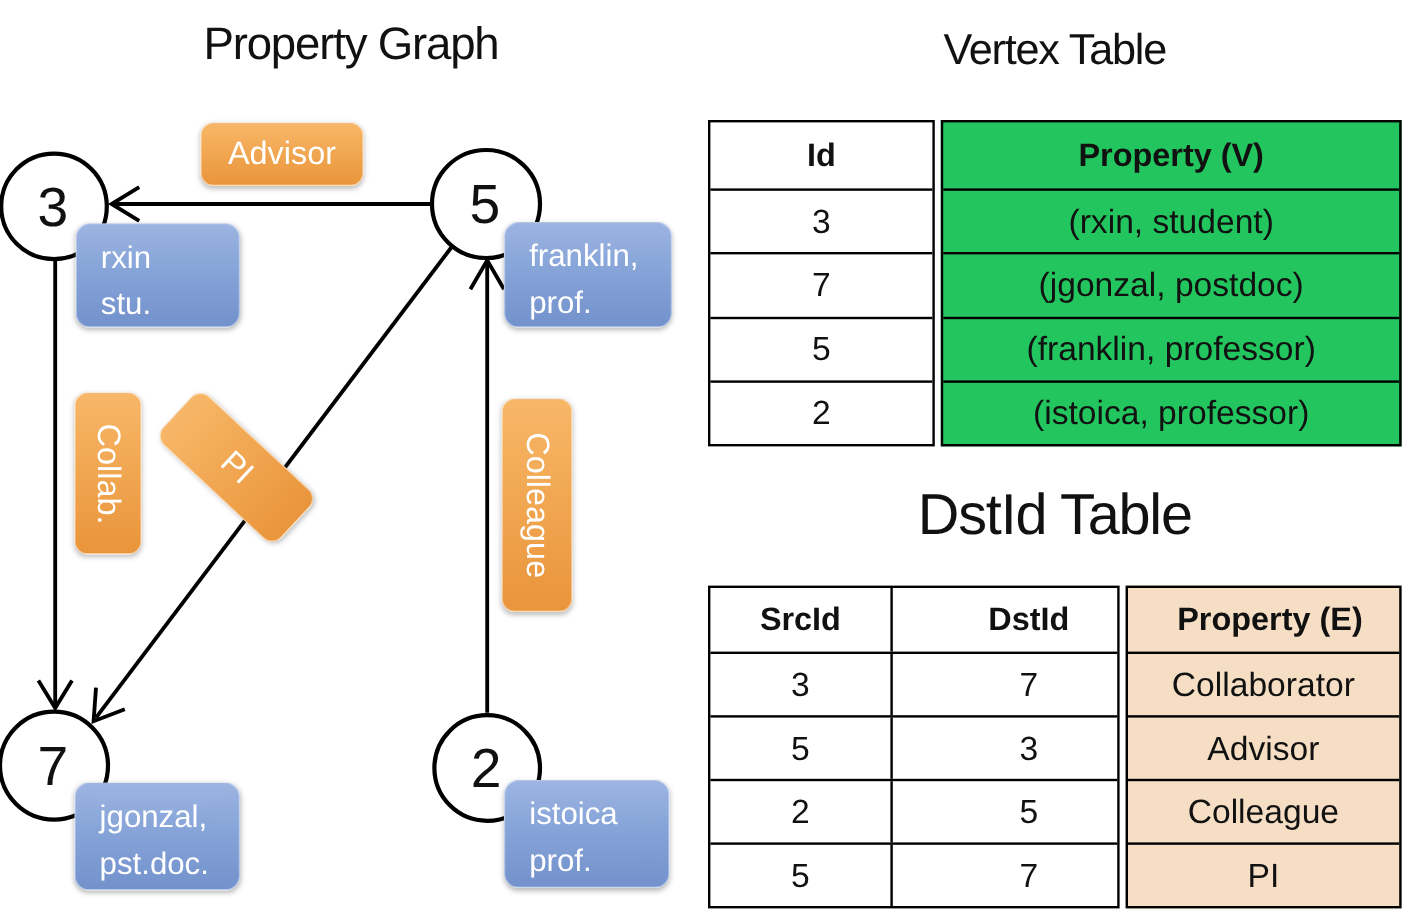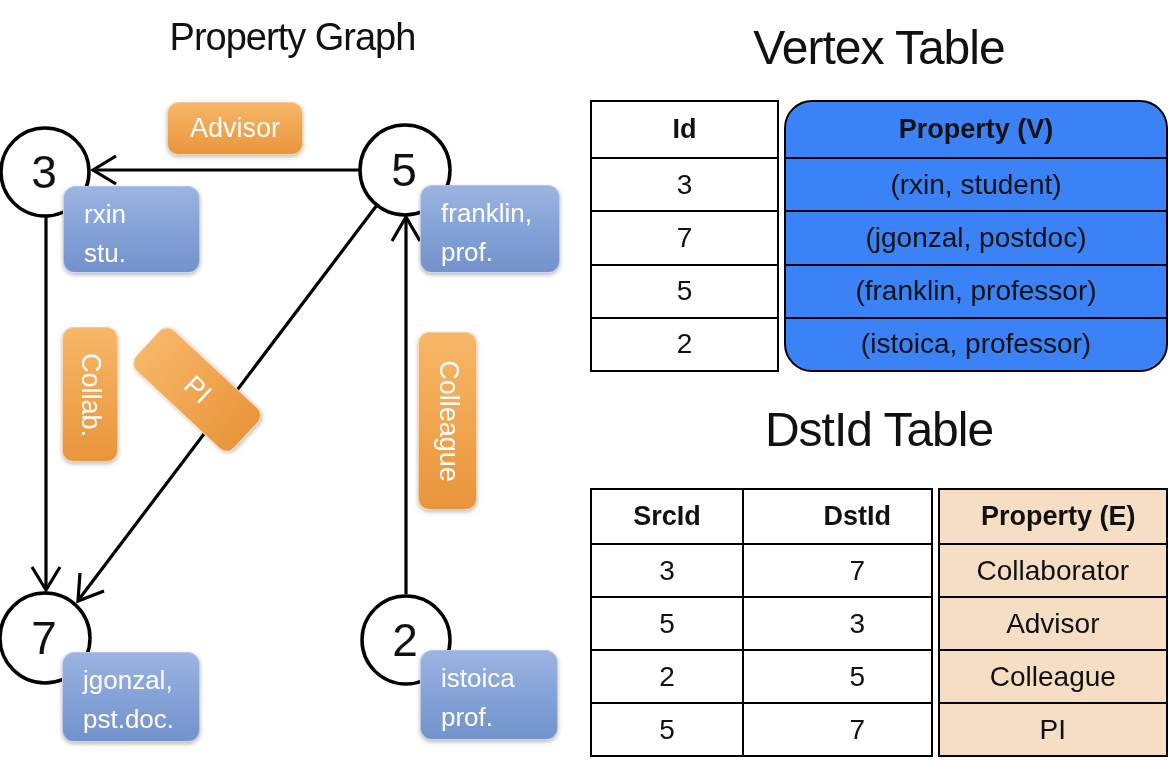--- a/index.html
+++ b/index.html
@@ -1,41 +1,41 @@
 <!DOCTYPE html>
 <html><head>
 <meta charset="utf-8">
 <style>
   html,body{margin:0;padding:0;background:#fff;}
   #stage{position:relative;width:1170px;height:760px;background:#fff;overflow:hidden;
          font-family:"Liberation Sans",sans-serif;}
   .title{position:absolute;text-align:center;font-weight:300;color:#111;letter-spacing:-1px;}
   #graph-title{left:0;top:16px;width:585px;font-size:38px;}
-  #vertex-title{left:590px;top:20px;width:578px;font-size:48px;}
+  #vertex-title{left:590px;top:20px;width:578px;font-size:36px;}
   #edge-title{left:590px;top:402px;width:578px;font-size:48px;}
 
   .bluebox{position:absolute;border-radius:12px;color:#fff;font-size:26px;line-height:1.5;
            padding:8px 8px 8px 20px;box-sizing:border-box;
            background:linear-gradient(180deg,#9CB4E1 0%,#86A4D8 45%,#7392CC 100%);
            border:1px solid rgba(255,255,255,.45);box-shadow:0 2px 4px rgba(100,100,100,.45);}
   .orangebox{position:absolute;border-radius:11px;color:#fff;font-size:27px;
            background:linear-gradient(180deg,#F7B768 0%,#F0A44E 55%,#E9953C 100%);
            border:1px solid rgba(255,255,255,.5);box-shadow:0 2px 4px rgba(110,110,110,.45);
            display:flex;align-items:center;justify-content:center;box-sizing:border-box;}
   .vtext{position:absolute;left:50%;top:50%;transform:translate(-50%,-50%) rotate(90deg);
          white-space:nowrap;}
 
   .table-wrap{position:absolute;display:flex;}
   .subtbl{display:flex;flex-direction:column;border:2px solid #000;box-sizing:border-box;background:#fff;}
   .row{display:flex;flex:1;border-top:2px solid #000;}
   .row.hdr{border-top:none;flex:none;}
   .cell{flex:1;display:flex;align-items:center;justify-content:center;font-size:28px;color:#111;}
   .cell.hd{font-weight:bold;font-size:27px;}
   .cell.divided{border-left:2px solid #000;padding-left:40px;}
-  .fill-v{background:#3b82f6;border-radius:28px;}
+  .fill-v{background:#22c55e;}
   .fill-e{background:#F5DEC4;}
 </style>
 </head>
 <body>
 
 <div id="stage">
 
   <div id="graph-title" class="title">Property Graph</div>
   <div id="vertex-title" class="title">Vertex Table</div>
   <div id="edge-title" class="title">DstId Table</div>

